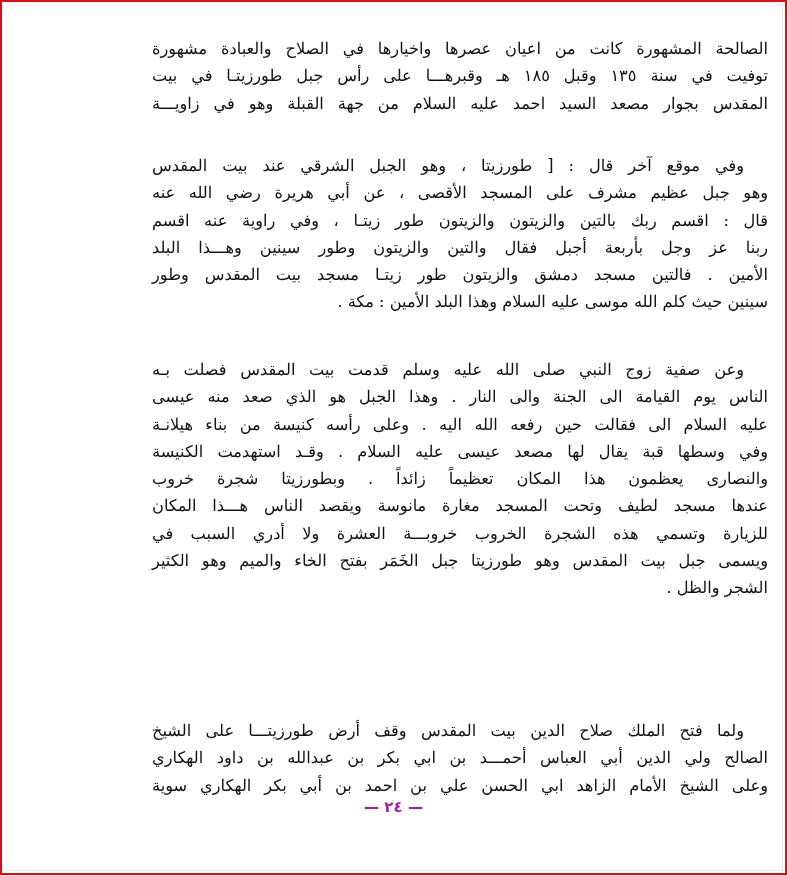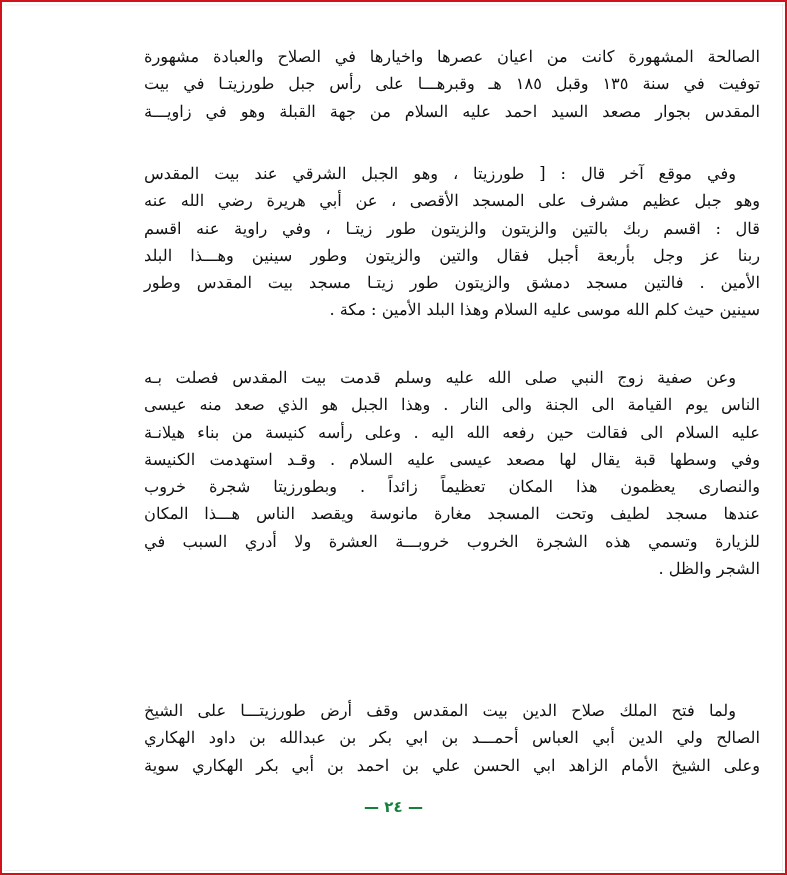--- a/index.html
+++ b/index.html
@@ -54,53 +54,53 @@
       width: 616px;
       height: 875px;
       direction: rtl;
       font-family: "DejaVu Serif", "Liberation Serif", serif;
       color: #111111;
     }
     .para {
       position: absolute;
       right: 0;
       width: 616px;
-      margin: 8px;
+      margin: 0;
     }
     .line {
       display: block;
       height: 27.3px;
       line-height: 27.3px;
       font-size: 16.2px;
       white-space: nowrap;
       text-align: justify;
       text-align-last: justify;
       overflow: visible;
     }
     .line.last {
       text-align-last: right;
     }
     .line.indent {
       padding-right: 24px;
     }
     #p1 { top: 33px; }
     #p2 { top: 150px; }
     #p3 { top: 354px; }
-    #p4 { top: 687px; }
+    #p4 { top: 715px; }
     .page-number {
       position: absolute;
       left: 0;
       right: 0;
       top: 796px;
       text-align: center;
       direction: rtl;
       font-family: "DejaVu Sans", sans-serif;
       font-size: 15px;
       font-weight: bold;
-      color: #15803d;
+      color: #a21caf;
       letter-spacing: 1px;
     }
   </style>
 </head>
 <body>
 
 <div class="frame" style="border-color: rgb(208, 18, 27);">
   <div class="inner-edge-top"></div>
   <div class="inner-edge-right"></div>
   <div class="inner-edge-bottom"></div>
@@ -123,20 +123,21 @@
     </div>
 
     <div class="para" id="p3">
       <span class="line indent">وعن صفية زوج النبي صلى الله عليه وسلم قدمت بيت المقدس فصلت بـه</span>
       <span class="line">الناس يوم القيامة الى الجنة والى النار . وهذا الجبل هو الذي صعد منه عيسى</span>
       <span class="line">عليه السلام الى فقالت حين رفعه الله اليه . وعلى رأسه كنيسة من بناء هيلانـة</span>
       <span class="line">وفي وسطها قبة يقال لها مصعد عيسى عليه السلام . وقـد استهدمت الكنيسة</span>
       <span class="line">والنصارى يعظمون هذا المكان تعظيماً زائداً . وبطورزيتا شجرة خروب</span>
       <span class="line">عندها مسجد لطيف وتحت المسجد مغارة مانوسة ويقصد الناس هـــذا المكان</span>
       <span class="line">للزيارة وتسمي هذه الشجرة الخروب خروبـــة العشرة ولا أدري السبب في</span>
+      <span class="line">ويسمى جبل بيت المقدس وهو طورزيتا جبل الخَمَر بفتح الخاء والميم وهو الكثير</span>
       <span class="line last">الشجر والظل .</span>
     </div>
 
     <div class="para" id="p4">
       <span class="line indent">ولما فتح الملك صلاح الدين بيت المقدس وقف أرض طورزيتـــا على الشيخ</span>
       <span class="line">الصالح ولي الدين أبي العباس أحمـــد بن ابي بكر بن عبدالله بن داود الهكاري</span>
       <span class="line">وعلى الشيخ الأمام الزاهد ابي الحسن علي بن احمد بن أبي بكر الهكاري سوية</span>
     </div>
 
   </div>

